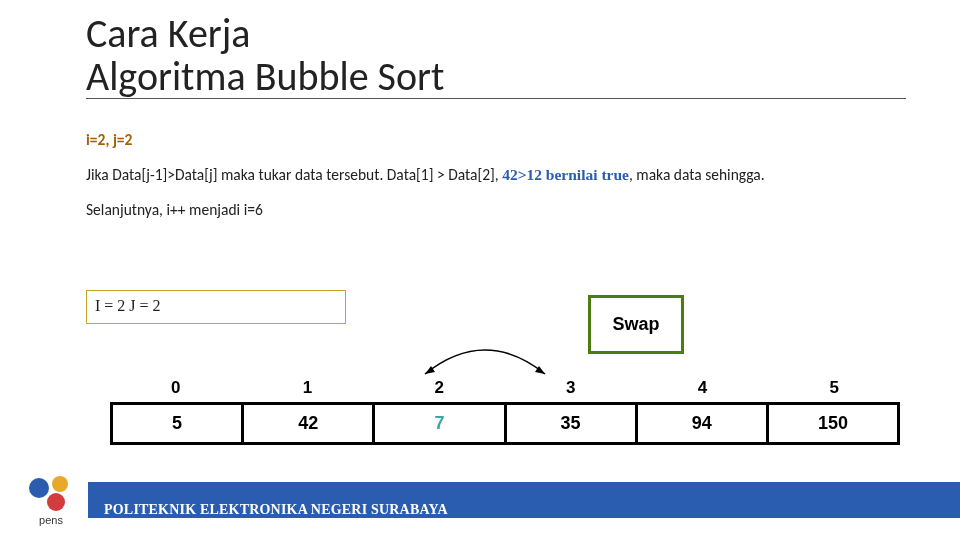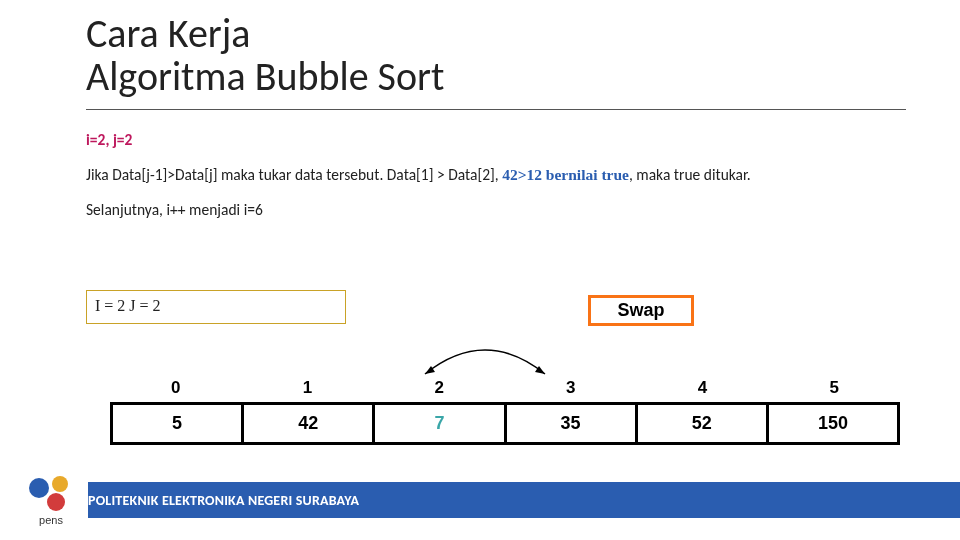--- a/index.html
+++ b/index.html
@@ -10,64 +10,64 @@
     font-family: "Segoe UI", Calibri, sans-serif;
     position: relative;
     overflow: hidden;
   }
   .title-block {
     position: absolute;
     left: 86px;
     top: 12px;
     width: 820px;
     border-bottom: 1.5px solid #555;
-    padding-bottom: 11px;
+    padding-bottom: 0;
   }
   .title-block h1 {
     font-weight: 400;
     font-size: 40px;
     line-height: 1.08;
     color: #222;
   }
   .content {
     position: absolute;
     left: 86px;
     top: 130px;
     width: 820px;
     font-size: 15.5px;
     color: #222;
   }
   .content p { margin-bottom: 14px; line-height: 1.35; }
-  .emph { color: #be185d; font-weight: 600; }
+  .emph { color: #a16207; font-weight: 600; }
   .blue { color: #2a5db0; font-weight: 600; font-family: Liberation Serif, serif; }
   .state-box {
     position: absolute;
     left: 86px;
     top: 290px;
     width: 260px;
     border: 1px solid #c9a227;
     padding: 4px 24px 6px 8px;
     font-family: "Times New Roman", serif;
     font-size: 16px;
     color: #222;
     background: #fff;
   }
   .state-box div { line-height: 1.35; }
   .swap-label {
     position: absolute;
     left: 588px;
     top: 295px;
-    width: 106px;
+    width: 96px;
     text-align: center;
     font-family: Arial, sans-serif;
     font-weight: 700;
     font-size: 18px;
     color: #000;
-    border: 3px solid #f97316;
-    padding: 2px 8px;
+    border: 3px solid #4d7c0f;
+    padding: 16px 8px;
     background: #fff;
   }
   
   .arc {
     position: absolute;
     left: 415px;
     top: 336px;
     width: 140px;
     height: 40px;
   }
@@ -103,21 +103,23 @@
   .cell.teal { color: #3aa6a8; }
   
   .footer-bar {
     position: absolute;
     left: 88px;
     bottom: 22px;
     right: 0;
     height: 36px;
     background: #2a5db0;
     display: flex;
-    align-items: center;
+    align-items: flex-end;
+    padding-left: 16px;
+    font-family: Liberation Serif, serif;
   }
   .footer-bar span {
     color: #fff;
     font-weight: 700;
     font-size: 14px;
     letter-spacing: 0.2px;
   }
   .logo {
     position: absolute;
     left: 22px;
@@ -132,21 +134,21 @@
 <div class="title-block">
   <h1>
     <span>Cara Kerja</span><br>
     <span>Algoritma Bubble Sort</span>
   </h1>
 </div>
 
 <div class="content">
   <p class="emph">i=2, j=2</p>
   <p>
-    <span>Jika Data[j-1]&gt;Data[j] maka tukar data tersebut. Data[1] &gt; Data[2], </span><span class="blue">42&gt;12 bernilai true</span><span>, maka true ditukar.</span>
+    <span>Jika Data[j-1]&gt;Data[j] maka tukar data tersebut. Data[1] &gt; Data[2], </span><span class="blue">42&gt;12 bernilai true</span><span>, maka data sehingga.</span>
   </p>
   <p>Selanjutnya, i++ menjadi i=6</p>
 </div>
 
 <div class="state-box">
   <div>I = 2 J = 2</div>
 </div>
 
 <div class="swap-label">Swap</div>
 
@@ -163,21 +165,21 @@
       <div class="idx">2</div>
       <div class="idx">3</div>
       <div class="idx">4</div>
       <div class="idx">5</div>
     </div>
   <div class="row" id="cell-row">
       <div class="cell">5</div>
       <div class="cell">42</div>
       <div class="cell teal">7</div>
       <div class="cell">35</div>
-      <div class="cell">52</div>
+      <div class="cell">94</div>
       <div class="cell">150</div>
     </div>
 </div>
 
 <svg class="logo" viewBox="0 0 58 58">
   <circle cx="17" cy="18" r="10" fill="#2a5db0"></circle>
   <circle cx="38" cy="14" r="8" fill="#e8a92b"></circle>
   <circle cx="34" cy="32" r="9" fill="#d23c3c"></circle>
   <text x="29" y="54" text-anchor="middle" font-size="11" font-family="Arial" fill="#333">pens</text>
 </svg>

